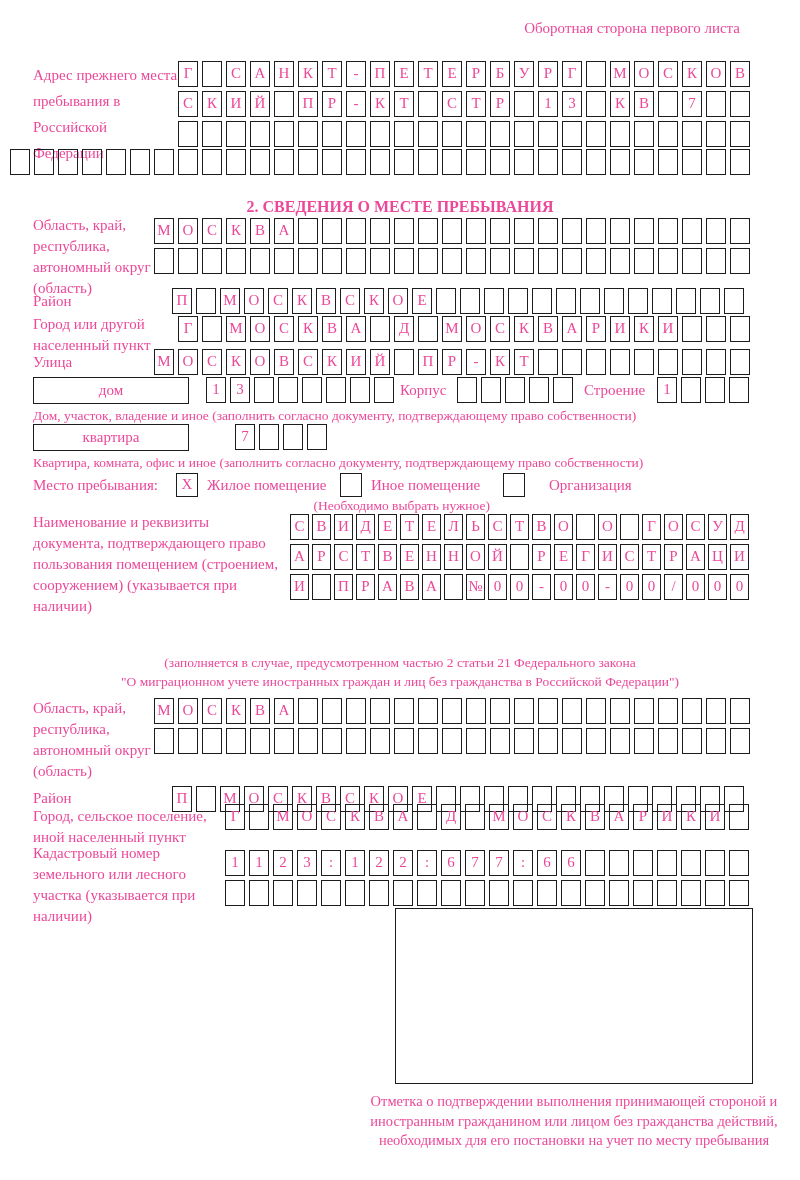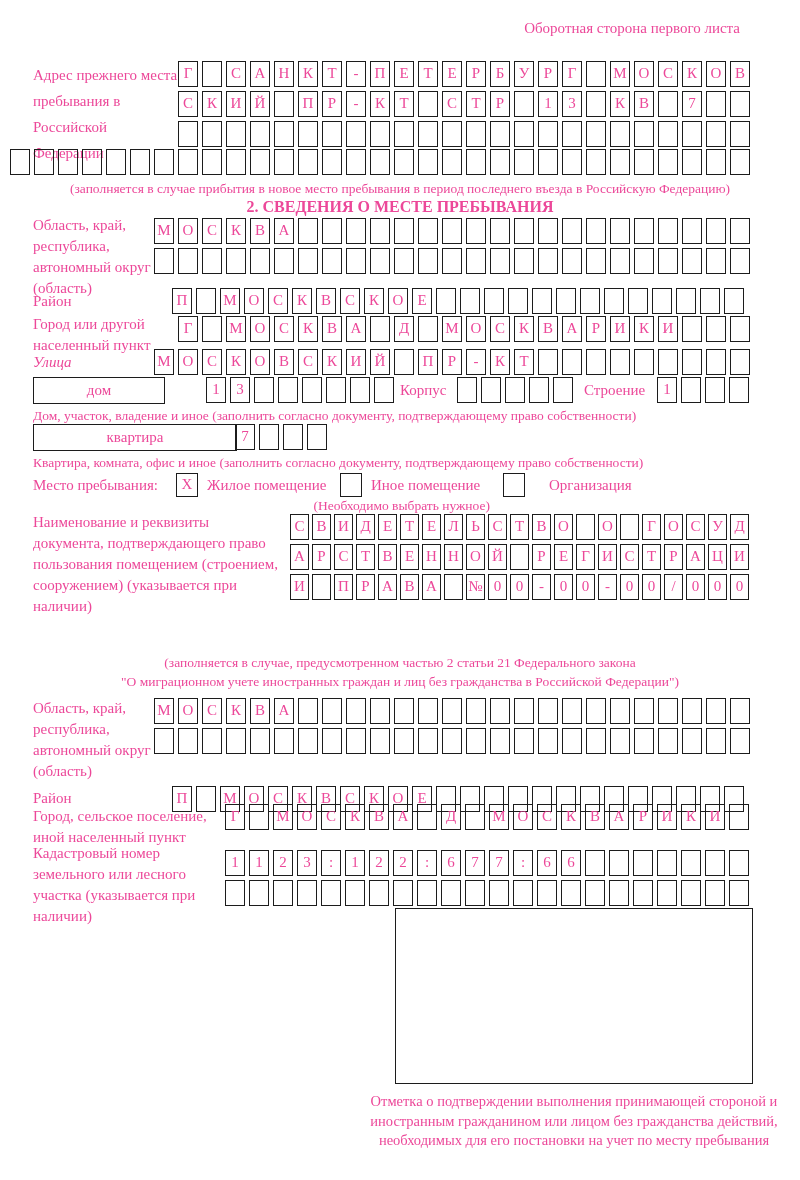--- a/index.html
+++ b/index.html
@@ -132,21 +132,20 @@
       <div class="cell"></div>
       <div class="cell"></div>
       <div class="cell"></div>
       <div class="cell"></div>
       <div class="cell"></div>
       <div class="cell"></div>
       <div class="cell"></div>
       <div class="cell"></div>
       <div class="cell"></div>
     </div>
-  <div class="note center" style="top:180px;left:0;width:800px;">(заполняется в случае прибытия в новое место пребывания в период последнего въезда в Российскую Федерацию)</div>
 
   <div class="title center" style="top:198px;left:0;width:800px;font-family:Liberation Serif, serif;">2. СВЕДЕНИЯ О МЕСТЕ ПРЕБЫВАНИЯ</div>
 
   <div class="lbl" style="top:215px;left:33px;width:122px;">Область, край, республика, автономный округ (область)</div>
   <div class="cellrow" style="top:218px;left:154px;">
       <div class="cell">М</div>
       <div class="cell">О</div>
       <div class="cell">С</div>
       <div class="cell">К</div>
       <div class="cell">В</div>
@@ -248,21 +247,21 @@
       <div class="cell">А</div>
       <div class="cell">Р</div>
       <div class="cell">И</div>
       <div class="cell">К</div>
       <div class="cell">И</div>
       <div class="cell"></div>
       <div class="cell"></div>
       <div class="cell"></div>
     </div>
 
-  <div class="lbl" style="top:352px;left:33px;font-style:italic;">Улица</div>
+  <div class="lbl" style="top:352px;left:33px;">Улица</div>
   <div class="cellrow" style="top:349px;left:154px;">
       <div class="cell">М</div>
       <div class="cell">О</div>
       <div class="cell">С</div>
       <div class="cell">К</div>
       <div class="cell">О</div>
       <div class="cell">В</div>
       <div class="cell">С</div>
       <div class="cell">К</div>
       <div class="cell">И</div>
@@ -277,21 +276,21 @@
       <div class="cell"></div>
       <div class="cell"></div>
       <div class="cell"></div>
       <div class="cell"></div>
       <div class="cell"></div>
       <div class="cell"></div>
       <div class="cell"></div>
       <div class="cell"></div>
     </div>
 
-  <div class="wbox" style="top:377px;left:33px;width:132px;">дом</div>
+  <div class="wbox" style="top:377px;left:33px;width:156px;">дом</div>
   <div class="cellrow" style="top:377px;left:206px;">
       <div class="cell">1</div>
       <div class="cell">3</div>
       <div class="cell"></div>
       <div class="cell"></div>
       <div class="cell"></div>
       <div class="cell"></div>
       <div class="cell"></div>
       <div class="cell"></div>
     </div>
@@ -305,21 +304,21 @@
     </div>
   <div class="lbl" style="top:380px;left:584px;">Строение</div>
   <div class="cellrow" style="top:377px;left:657px;">
       <div class="cell">1</div>
       <div class="cell"></div>
       <div class="cell"></div>
       <div class="cell"></div>
     </div>
   <div class="note" style="top:407px;left:33px;width:740px;">Дом, участок, владение и иное (заполнить согласно документу, подтверждающему право собственности)</div>
 
-  <div class="wbox" style="top:424px;left:33px;width:204px;">квартира</div>
+  <div class="wbox" style="top:424px;left:33px;width:156px;">квартира</div>
   <div class="cellrow" style="top:424px;left:235px;">
       <div class="cell">7</div>
       <div class="cell"></div>
       <div class="cell"></div>
       <div class="cell"></div>
     </div>
   <div class="note" style="top:454px;left:33px;width:740px;">Квартира, комната, офис и иное (заполнить согласно документу, подтверждающему право собственности)</div>
 
   <div class="lbl" style="top:475px;left:33px;">Место пребывания:</div>
   <div class="chk" style="top:473px;left:176px;">X</div>

